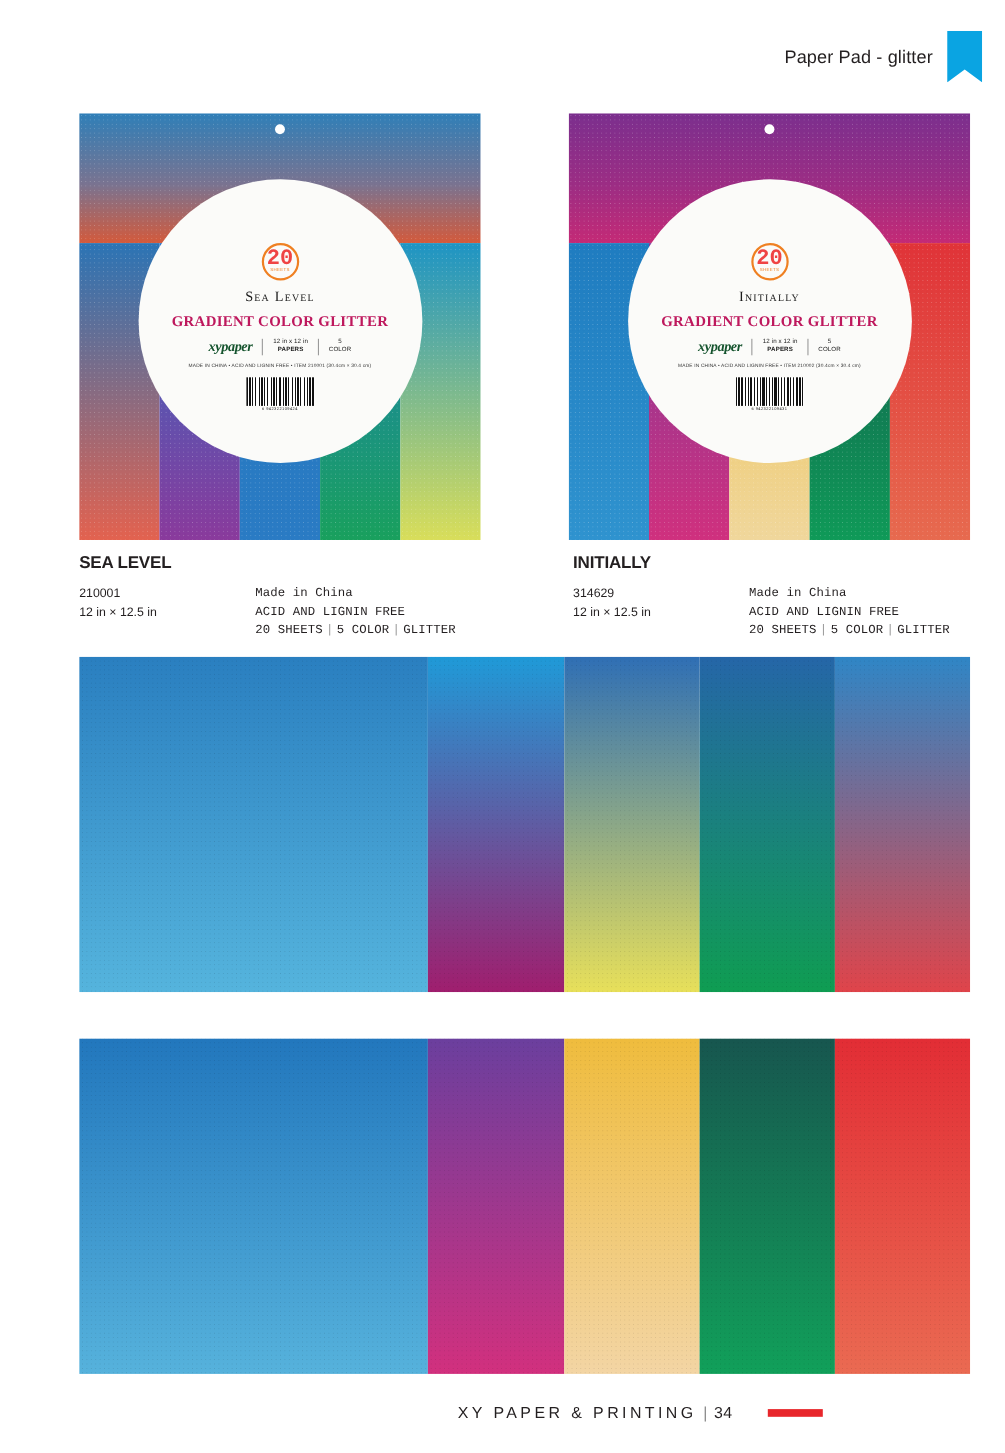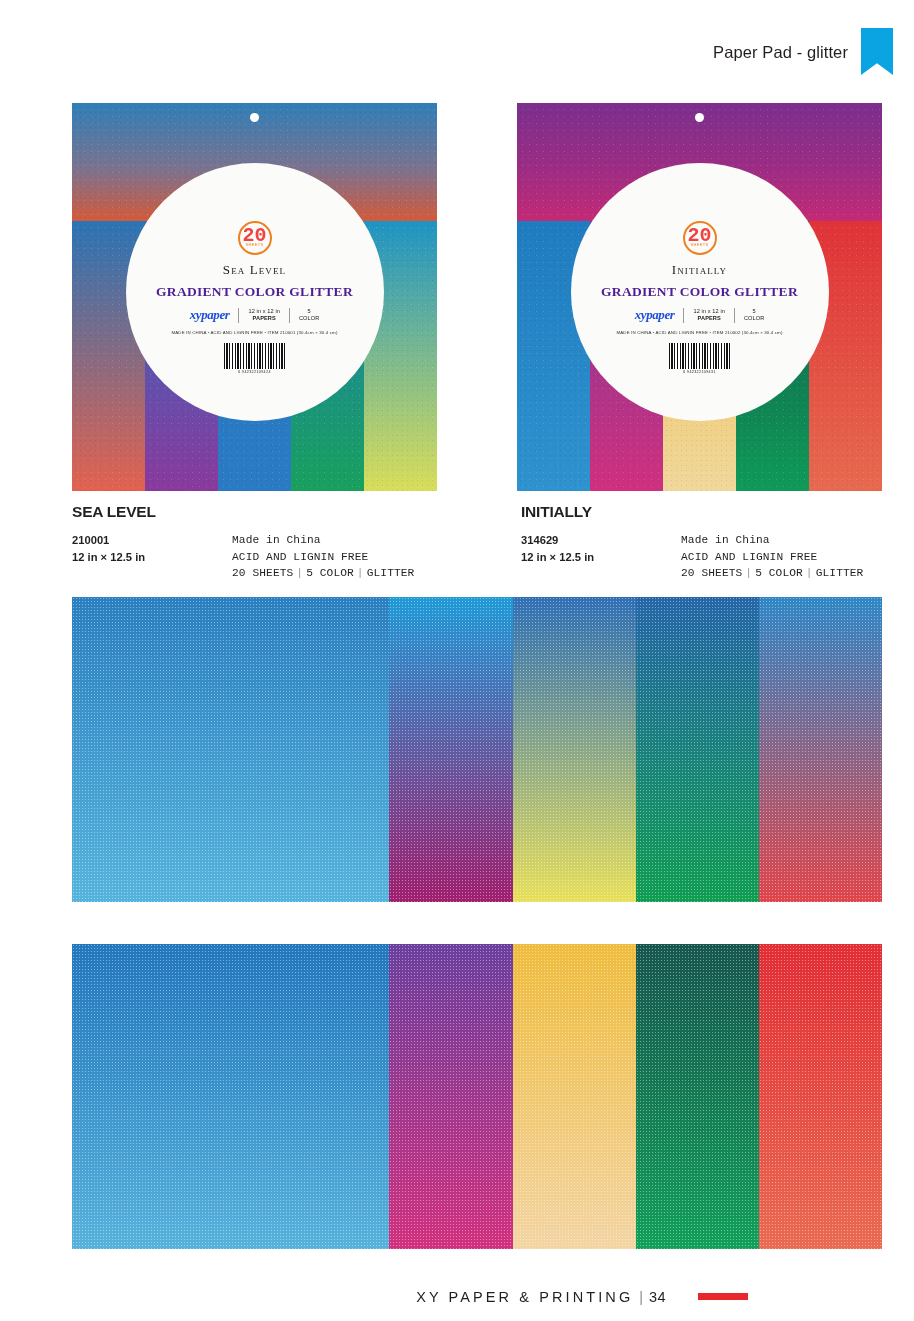--- a/index.html
+++ b/index.html
@@ -124,37 +124,37 @@
     color: #1a1a1a;
     font-variant: small-caps;
     text-transform: capitalize;
   }
   .label-head {
     margin-top: 6px;
     font-family: "Liberation Serif", serif;
     font-size: 13.5px;
     font-weight: bold;
     letter-spacing: .3px;
-    color: #4c1d95;
+    color: #be185d;
     white-space: nowrap;
   }
   .label-row {
     margin-top: 7px;
     display: flex;
     align-items: center;
     gap: 9px;
     white-space: nowrap;
   }
   .brand {
     font-family: "Liberation Serif", serif;
     font-weight: bold;
     font-style: italic;
     font-size: 13px;
     letter-spacing: -.4px;
-    color: #1d4ed8;
+    color: #14532d;
   }
   .divider-v {
     width: 1px;
     height: 15px;
     background: #9a9a9a;
   }
   .mini {
     text-align: center;
     font-size: 5.6px;
     line-height: 7.5px;
@@ -190,21 +190,21 @@
   
   .caption { position: absolute; }
   .cap-title {
     font-size: 15.5px;
     font-weight: bold;
     letter-spacing: -.2px;
     color: #231f20;
     margin: 0 0 11px 0;
   }
   .cap-cols { display: flex; }
-  .cap-left { width: 160px; font-weight: bold; }
+  .cap-left { width: 160px; }
   .cap-line {
     font-size: 11.2px;
     line-height: 16.5px;
     color: #231f20;
     white-space: nowrap;
   }
   .cap-right .cap-line { letter-spacing: .1px; font-family: Liberation Mono, monospace; }
   .sep { color: #9a9a9a; padding: 0 3px; }
 
   
@@ -237,21 +237,21 @@
       radial-gradient(rgba(255,255,255,.9) .4px, transparent .5px),
       radial-gradient(rgba(0,0,0,.25) .4px, transparent .5px);
     background-size: 3px 3px, 4px 4px;
     background-position: 0 0, 1px 2px;
   }
 
   
   .footer {
     position: absolute;
     left: 0;
-    bottom: 0;
+    bottom: 12px;
     width: 766px;
     height: 60px;
   }
   .footer-text {
     position: absolute;
     right: 100px;
     bottom: 16px;
     font-size: 14.5px;
     letter-spacing: 3.1px;
     color: #231f20;

